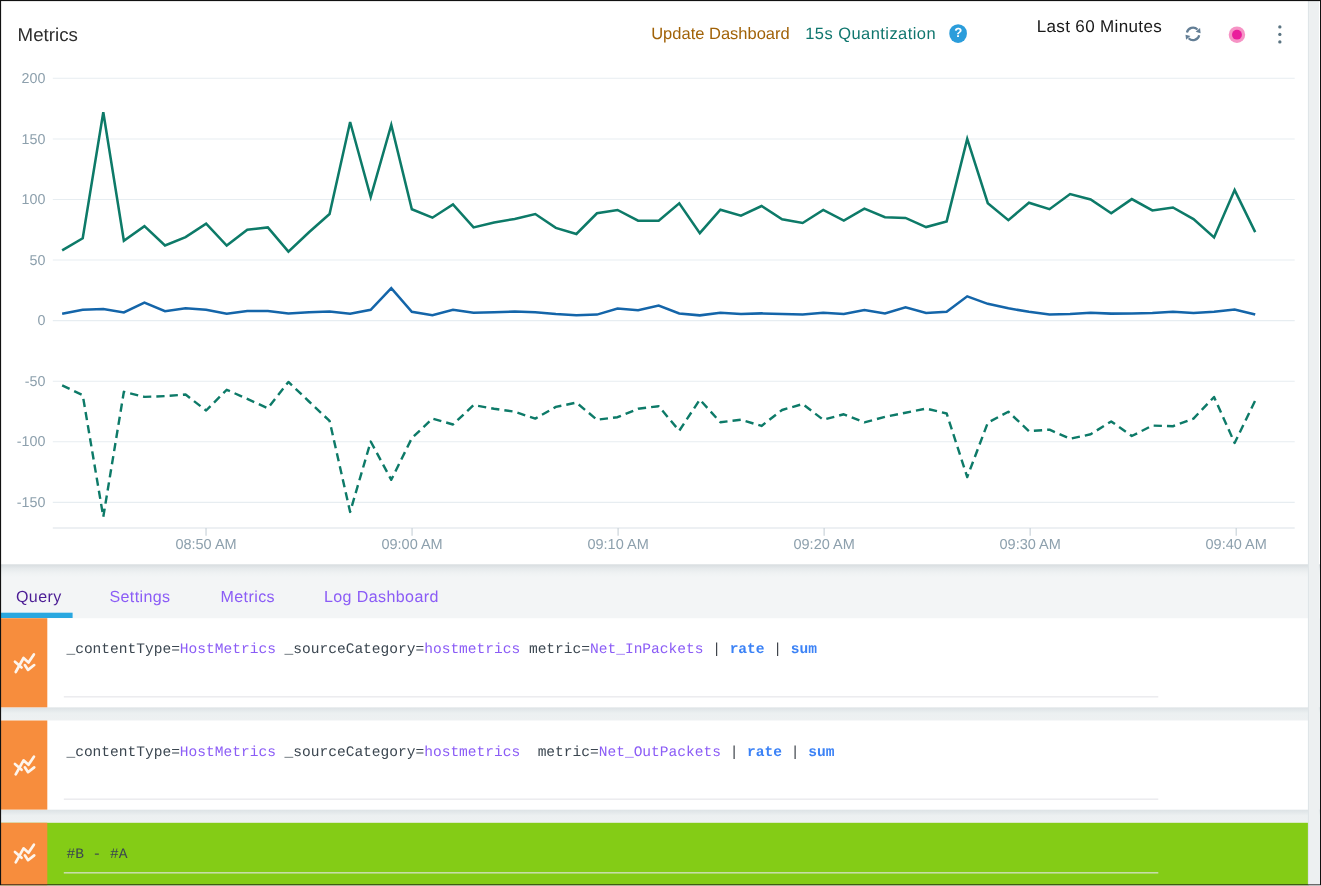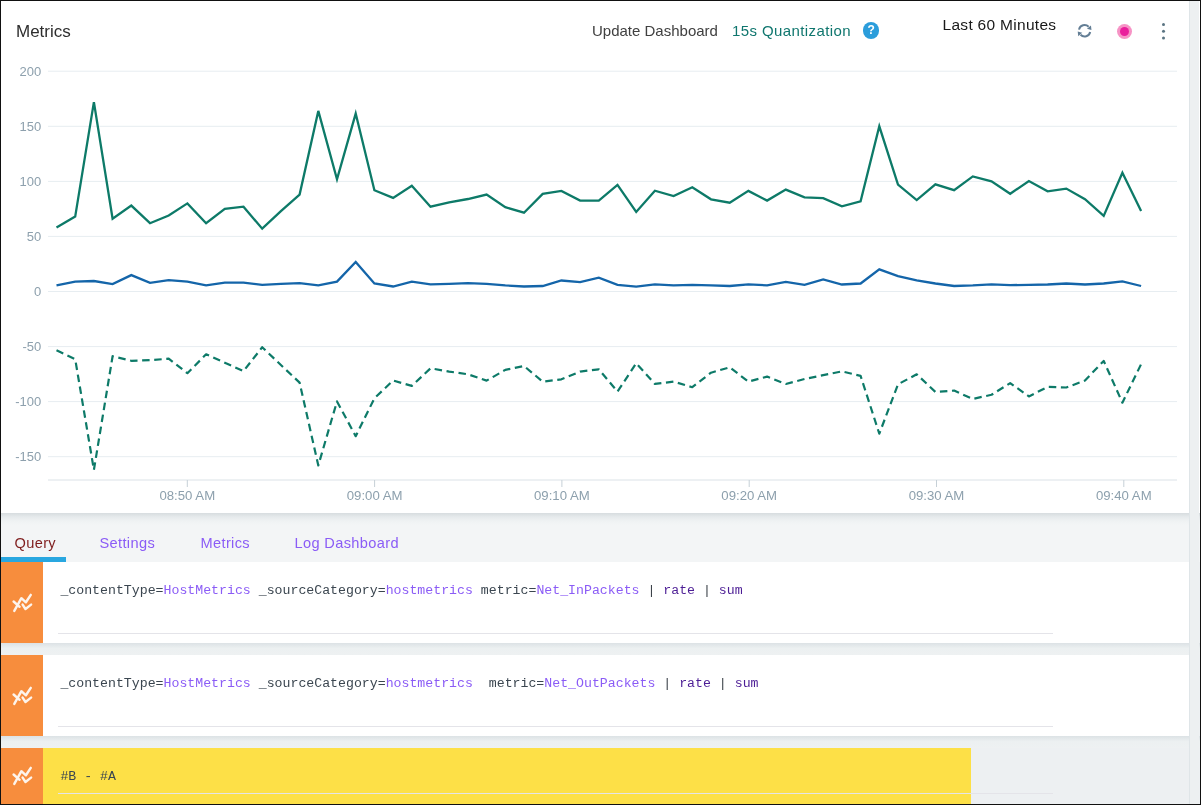--- a/index.html
+++ b/index.html
@@ -1,24 +1,24 @@
 <!DOCTYPE html>
 <html><head><meta charset="utf-8"><style>
 *{margin:0;padding:0;box-sizing:border-box}
 html,body{width:1201px;height:805px;overflow:hidden}
 body{position:relative;font-family:"Liberation Sans",sans-serif;background:#fff}
 .qt{font-family:"Liberation Mono",monospace;font-size:13.23px;color:#3b4650;white-space:pre}
 .qt i{font-style:normal;color:#8b5cf6}
-.qt b{font-weight:normal;color:#4c1d95}
+.qt b{font-weight:bold;color:#3b82f6}
 .qt s{text-decoration:none;color:#3d434a}
 .tab{position:absolute;top:535px;font-size:14.6px;letter-spacing:0.35px;color:#8b5cf6}
 </style></head>
 <body>
 <div style="position:absolute;left:16px;top:22px;font-size:17px;font-weight:400;color:#2e2e2e">Metrics</div>
-<div style="position:absolute;left:592px;top:21.5px;font-size:15px;color:#404040">Update Dashboard</div>
+<div style="position:absolute;left:592px;top:21.5px;font-size:15px;color:#a16207">Update Dashboard</div>
 <div style="position:absolute;left:732px;top:21.5px;font-size:15px;letter-spacing:0.4px;color:#0f766e">15s Quantization</div>
 <div style="position:absolute;left:863.1px;top:22.4px;width:16.4px;height:16.4px;border-radius:50%;background:#2b9ddb;color:#fff;font-size:12px;font-weight:700;text-align:center;line-height:16.9px">?</div>
 <div style="position:absolute;left:942.5px;top:16px;font-size:15.5px;letter-spacing:0.3px;color:#191919">Last 60 Minutes</div>
 <svg width="18" height="18" viewBox="0 0 18 18" style="position:absolute;left:1076px;top:22px">
 <g stroke="#637e95" stroke-width="2" fill="none">
 <path d="M3.02 7.61 A5.7 5.7 0 0 1 12.63 4.77"></path>
 <path d="M14.18 9.99 A5.7 5.7 0 0 1 4.57 12.83"></path>
 </g>
 <g fill="#637e95">
 <path d="M14.96 3.46 L15.47 8.12 L10.97 6.81 Z"></path>
@@ -56,21 +56,21 @@
 <text x="374.6" y="444.5" text-anchor="middle" font-size="13.2" fill="#8da0ad">09:00 AM</text>
 <text x="561.9" y="444.5" text-anchor="middle" font-size="13.2" fill="#8da0ad">09:10 AM</text>
 <text x="749.2" y="444.5" text-anchor="middle" font-size="13.2" fill="#8da0ad">09:20 AM</text>
 <text x="936.5" y="444.5" text-anchor="middle" font-size="13.2" fill="#8da0ad">09:30 AM</text>
 <text x="1123.8" y="444.5" text-anchor="middle" font-size="13.2" fill="#8da0ad">09:40 AM</text>
 <polyline points="56.5,172.6 75.2,161.6 93.9,47.1 112.6,163.8 131.3,150.6 150.0,168.2 168.7,160.5 187.4,148.4 206.1,168.2 224.8,153.9 243.5,151.7 262.2,173.7 280.9,156.1 299.6,139.6 318.3,55.9 337.0,124.2 355.7,58.6 374.4,135.2 393.1,142.9 411.8,130.8 430.5,151.7 449.2,147.3 467.9,144.0 486.6,139.6 505.3,152.2 524.0,157.7 542.7,138.9 561.4,135.9 580.1,145.6 598.8,145.6 617.5,129.9 636.2,157.0 654.9,135.7 673.6,141.0 692.3,132.3 711.0,144.3 729.7,147.7 748.4,135.9 767.1,145.6 785.8,134.6 804.5,142.4 823.2,143.1 841.9,151.4 860.6,146.3 879.3,71.3 898.0,129.7 916.7,145.1 935.4,129.3 954.1,135.2 972.8,121.4 991.5,126.4 1010.2,138.8 1028.9,126.0 1047.6,136.3 1066.3,133.6 1085.0,144.2 1103.7,160.9 1122.4,117.8 1141.1,156.0" fill="none" stroke="#0d7a68" stroke-width="2.3" stroke-linejoin="miter"></polyline>
 <polyline points="56.5,230.3 75.2,226.6 93.9,226.0 112.6,229.1 131.3,220.1 150.0,227.9 168.7,225.2 187.4,226.6 206.1,230.3 224.8,227.7 243.5,227.7 262.2,229.9 280.9,228.8 299.6,228.2 318.3,230.3 337.0,226.6 355.7,206.9 374.4,228.5 393.1,231.5 411.8,226.6 430.5,229.3 449.2,228.8 467.9,228.2 486.6,228.8 505.3,230.4 524.0,231.5 542.7,231.0 561.4,225.5 580.1,227.1 598.8,222.7 617.5,229.9 636.2,231.7 654.9,229.3 673.6,230.4 692.3,229.9 711.0,230.4 729.7,231.0 748.4,229.3 767.1,230.4 785.8,226.9 804.5,229.9 823.2,224.4 841.9,229.5 860.6,228.5 879.3,214.4 898.0,221.2 916.7,225.3 935.4,228.5 954.1,231.0 972.8,230.4 991.5,229.3 1010.2,230.1 1028.9,229.9 1047.6,229.5 1066.3,228.5 1085.0,229.5 1103.7,228.5 1122.4,226.3 1141.1,231.0" fill="none" stroke="#1465a9" stroke-width="2.3" stroke-linejoin="miter"></polyline>
 <polyline points="56.5,295.3 75.2,304.2 93.9,414.9 112.6,301.2 131.3,305.8 150.0,305.1 168.7,303.7 187.4,318.2 206.1,299.3 224.8,307.7 243.5,316.1 262.2,292.2 280.9,310.0 299.6,327.6 318.3,410.4 337.0,346.4 355.7,381.2 374.4,343.3 393.1,325.5 411.8,330.9 430.5,313.3 449.2,316.6 467.9,319.3 486.6,325.6 505.3,314.9 524.0,311.0 542.7,326.6 561.4,324.3 580.1,316.6 598.8,314.3 617.5,336.6 636.2,308.3 654.9,328.9 673.6,326.6 692.3,332.2 711.0,317.7 729.7,312.3 748.4,326.6 767.1,321.6 785.8,329.0 804.5,324.0 823.2,320.2 841.9,316.4 860.6,320.9 879.3,378.7 898.0,329.3 916.7,319.3 935.4,336.9 954.1,335.6 972.8,343.9 991.5,339.8 1010.2,328.1 1028.9,341.4 1047.6,331.9 1066.3,332.5 1085.0,325.5 1103.7,305.9 1122.4,347.7 1141.1,309.2" fill="none" stroke="#0d7a68" stroke-width="2.2" stroke-dasharray="7.5 4.6" stroke-linejoin="round"></polyline>
 </svg>
 <div style="position:absolute;left:0;top:513px;width:1201px;height:49px;background:linear-gradient(180deg,#d7dcdf 0px,#e6eaec 4px,#eff2f3 8px,#f3f5f6 12px,#f3f5f6)"></div>
-<div class="tab" style="left:14.5px;color:#7f1d1d">Query</div>
+<div class="tab" style="left:14.5px;color:#4c1d95">Query</div>
 <div class="tab" style="left:99.5px">Settings</div>
 <div class="tab" style="left:200.5px">Metrics</div>
 <div class="tab" style="left:294.5px">Log Dashboard</div>
 <div style="position:absolute;left:0;top:557px;width:66px;height:5px;background:#29a7e0"></div>
 <div style="position:absolute;left:0;top:562px;width:1201px;height:243px;background:#edf0f2"></div>
 <div style="position:absolute;left:0;top:643px;width:1201px;height:12px;background:linear-gradient(#dce2e5, #ecf0f1 45%, #eef1f2)"></div>
 <div style="position:absolute;left:0;top:736px;width:1201px;height:12px;background:linear-gradient(#dce2e5, #ecf0f1 45%, #eef1f2)"></div>
 <div style="position:absolute;left:0;top:562px;width:1190px;height:81px;background:#fff">
 <div style="position:absolute;left:0;top:0;width:43px;height:81px;background:#f78d3d">
       <svg width="43" height="81" viewBox="0 0 43 81" style="position:absolute;left:0;top:0">
@@ -90,21 +90,21 @@
 <g fill="none" stroke="#fdf4ec" stroke-width="2.45" stroke-linecap="round" stroke-linejoin="round" transform="translate(0,0)">
 <path d="M13.6 39.5 L19.6 44.8"></path>
 <path d="M14.3 48.9 L21.4 36.2 L25.9 40.3 L30.8 32.9"></path>
 <path d="M22.6 42.6 L25.5 47 L31.1 42.6"></path>
 </g>
       </svg>
     </div>
 <div class="qt" style="position:absolute;left:60.4px;top:20.5px;">_contentType=<i>HostMetrics</i> _sourceCategory=<i>hostmetrics</i>&nbsp; metric=<i>Net_OutPackets</i> <s>|</s> <b>rate</b> <s>|</s> <b>sum</b></div>
 <div style="position:absolute;left:58px;top:71px;width:995px;height:1px;background:#e4e4e9"></div>
 </div>
-<div style="position:absolute;left:0;top:748px;width:971px;height:57px;background:#fde047">
+<div style="position:absolute;left:0;top:748px;width:1190px;height:57px;background:#84cc16">
 <div style="position:absolute;left:0;top:0;width:43px;height:57px;background:#f78d3d">
       <svg width="43" height="57" viewBox="0 0 43 57" style="position:absolute;left:0;top:0">
 <g fill="none" stroke="#fdf4ec" stroke-width="2.45" stroke-linecap="round" stroke-linejoin="round" transform="translate(0,-13)">
 <path d="M13.6 39.5 L19.6 44.8"></path>
 <path d="M14.3 48.9 L21.4 36.2 L25.9 40.3 L30.8 32.9"></path>
 <path d="M22.6 42.6 L25.5 47 L31.1 42.6"></path>
 </g>
       </svg>
     </div>
 <div class="qt" style="position:absolute;left:60.4px;top:20.5px;">#B - #A</div>

